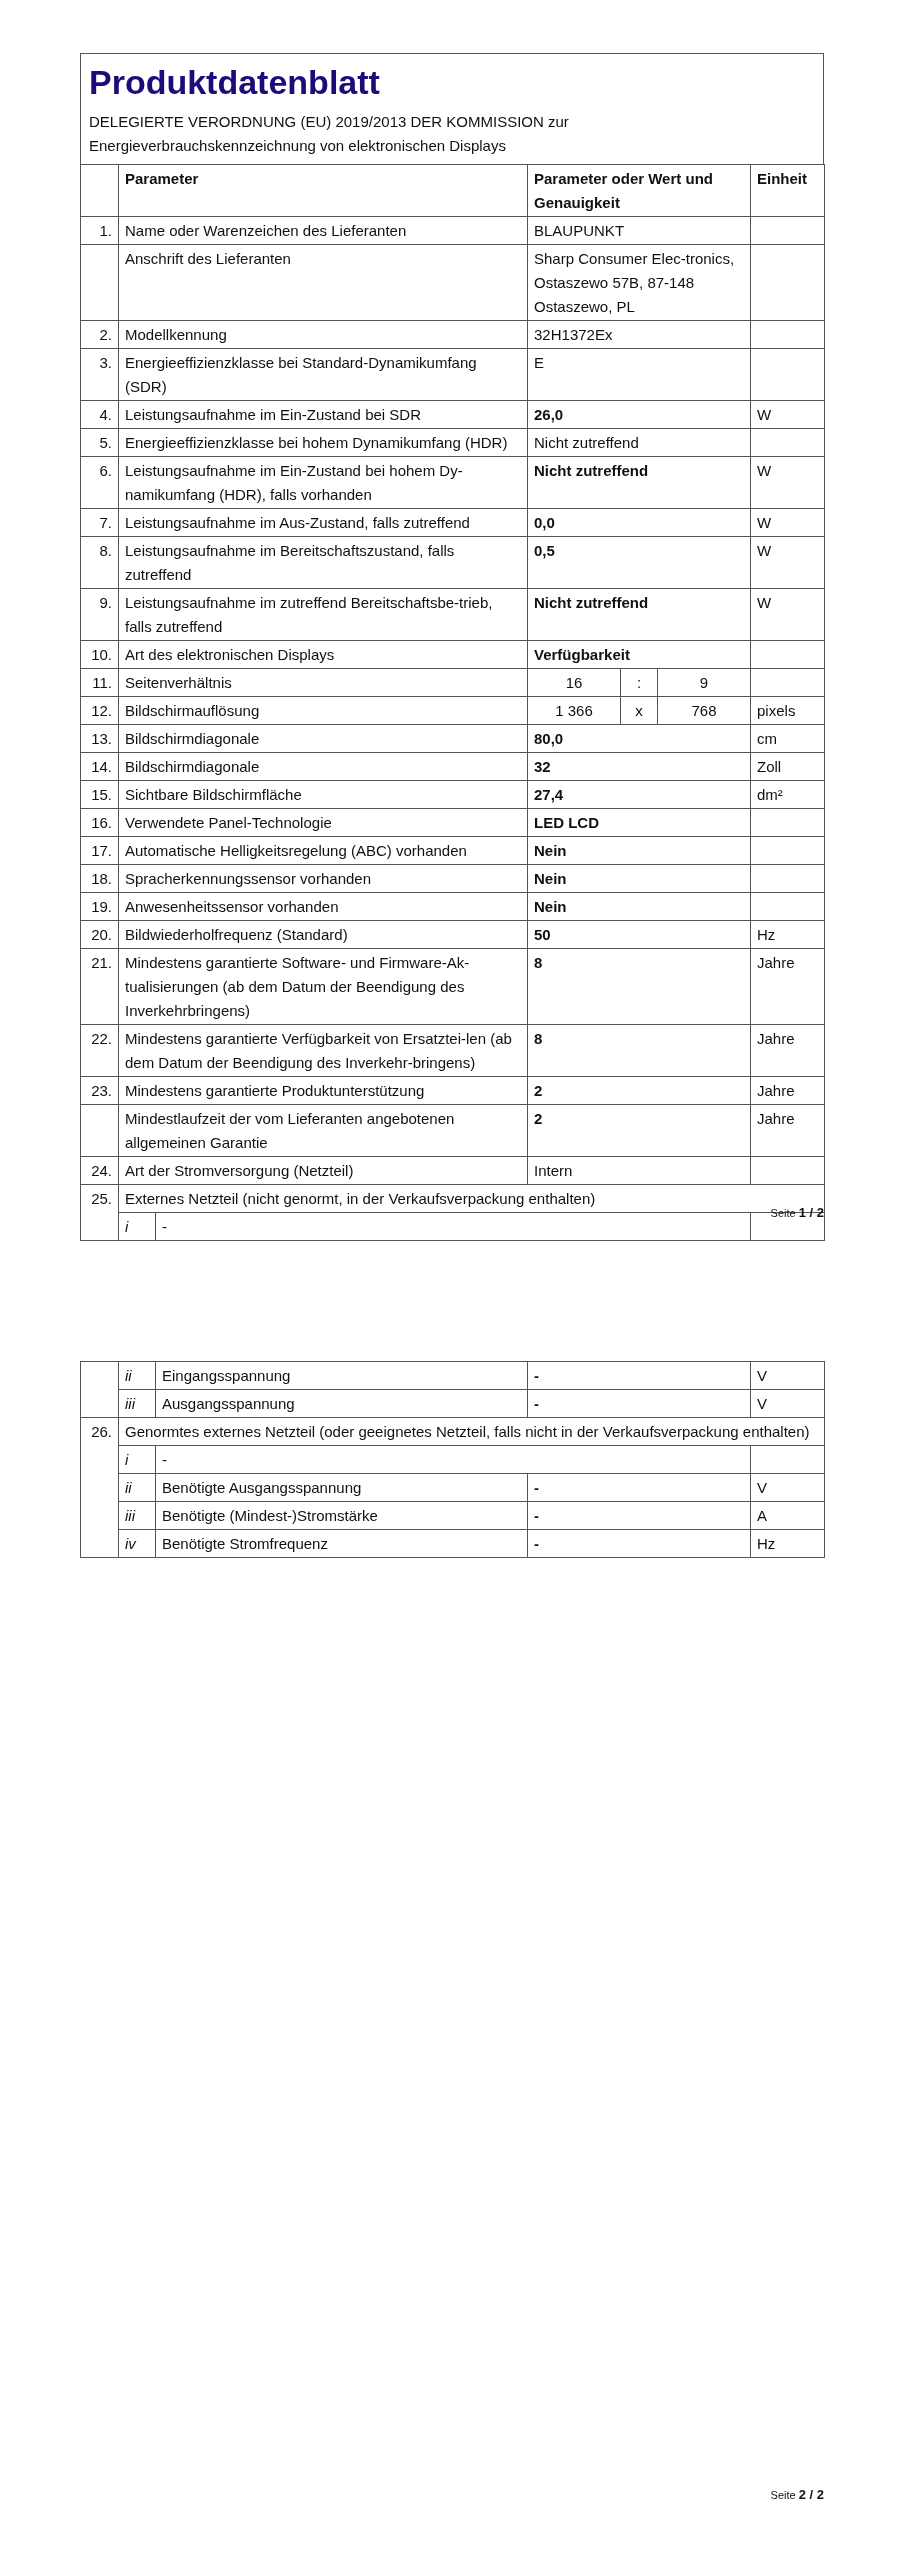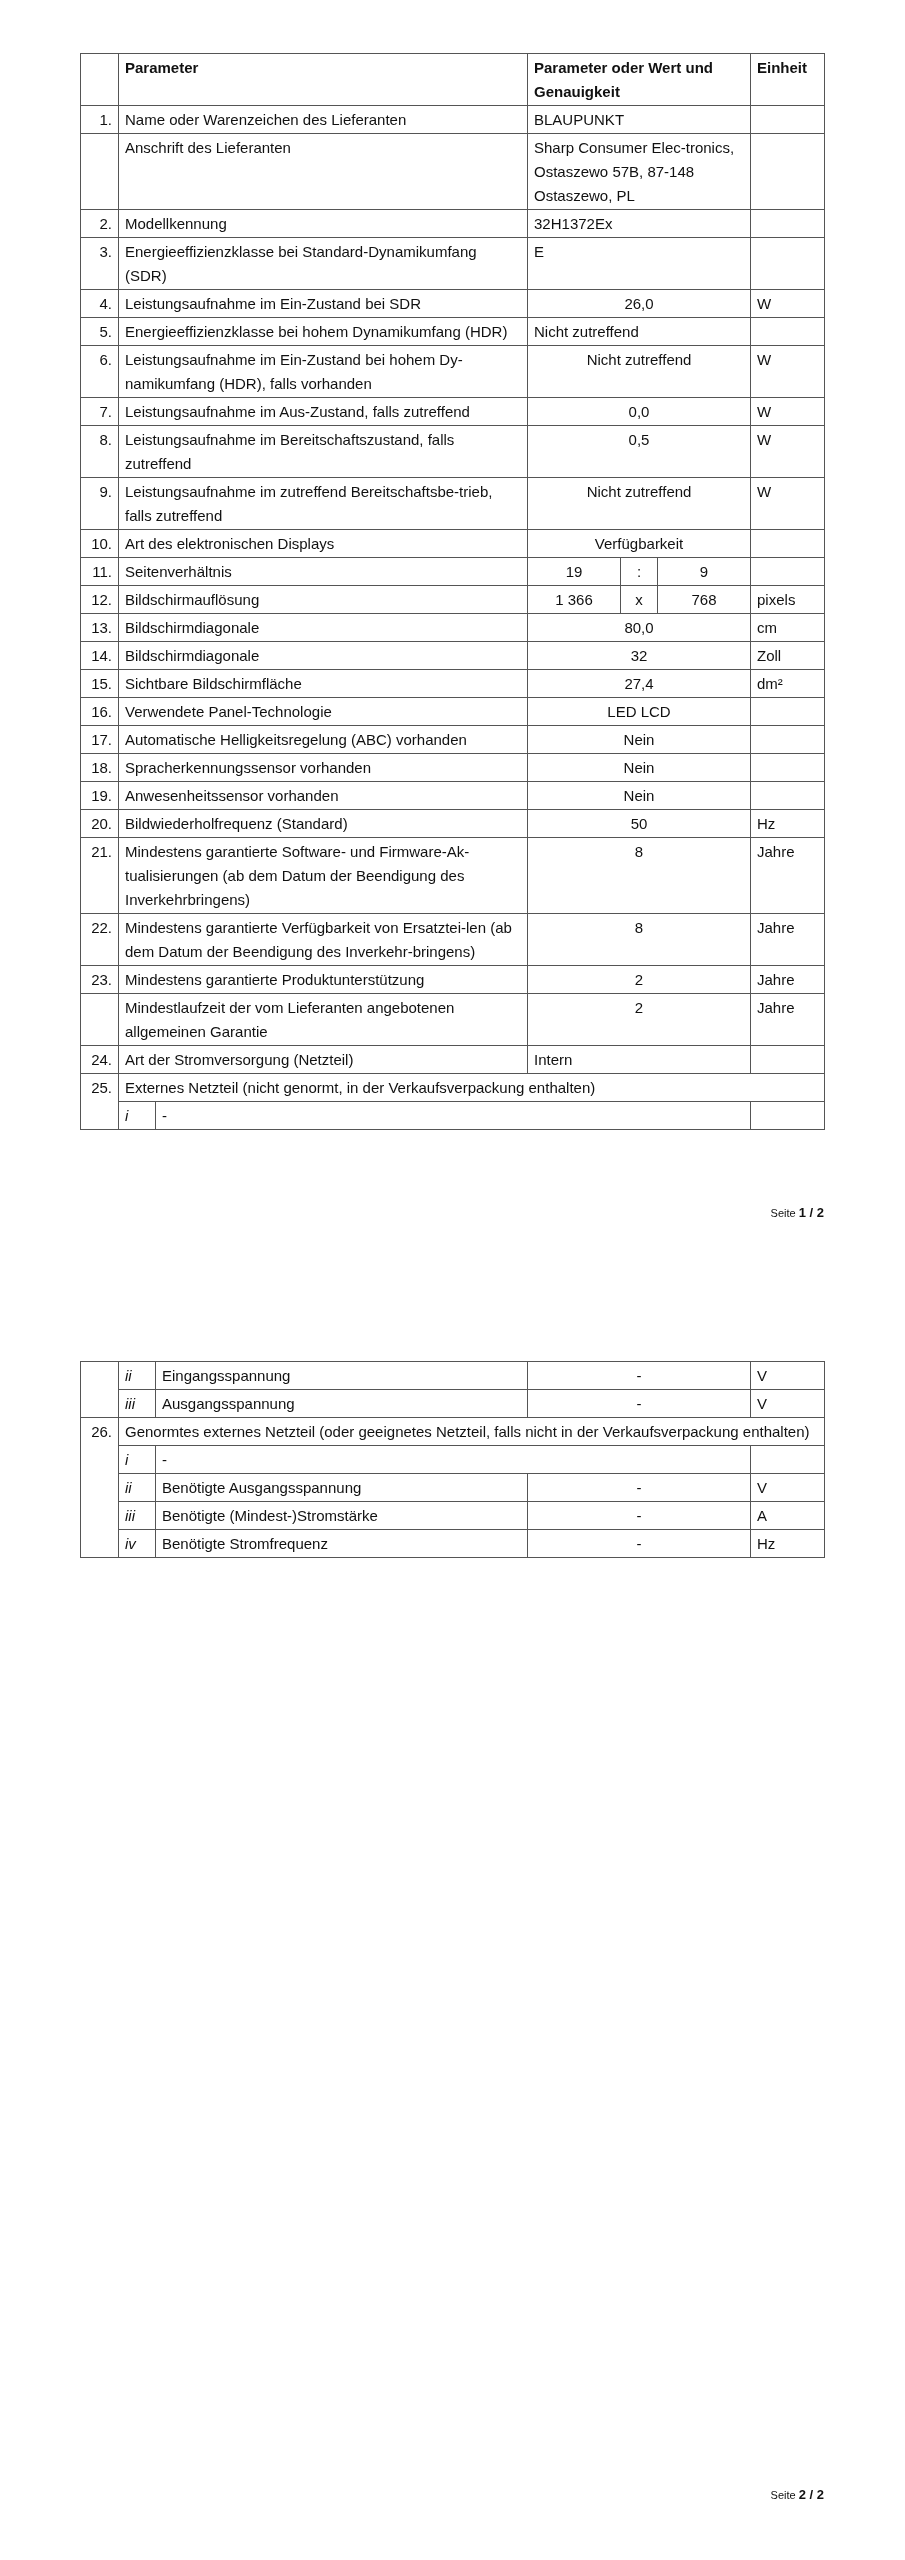--- a/index.html
+++ b/index.html
@@ -4,31 +4,38 @@
 <style>
   html, body { margin:0; padding:0; background:#ffffff; }
   body { width:905px; height:2560px; position:relative; font-family:"Liberation Sans", sans-serif; color:#111; font-size:15px; overflow:hidden; }
   .page { position:absolute; left:80px; width:744px; }
   table { border-collapse:collapse; width:744px; table-layout:fixed; }
   td { border:1.5px solid #555; vertical-align:top; padding:2px 6px 1px 6px; line-height:24px; font-size:15px; }
   .hdrbox { border:1.5px solid #555; border-bottom:none; padding:4px 8px 6px 8px; }
   .title { font-size:34px; font-weight:bold; color:#1f0a7a; line-height:44px; margin-top:2px; }
   .subtitle { font-size:15px; line-height:24px; margin-top:6px; }
   .num { text-align:right; padding-right:6px; }
-  .right { text-align:center; }
+  .right { text-align:left;font-weight:bold; }
   .center { text-align:center; }
   .bold { font-weight:bold;margin-left:16px; }
   .it { font-style:italic; }
   .pagenum { position:absolute; right:81px; font-size:11px; }
   .pagenum b { font-size:13px; font-weight:bold; }
 </style>
 </head>
 <body>
 
 <div class="page" style="top:53px;">
+  <div class="hdrbox">
+    <div class="title">Produktdatenblatt</div>
+    <div class="subtitle">
+      <div>DELEGIERTE VERORDNUNG (EU) 2019/2013 DER KOMMISSION zur</div>
+      <div>Energieverbrauchskennzeichnung von elektronischen Displays</div>
+    </div>
+  </div>
   <table>
     <colgroup>
       <col style="width:38px">
         <col style="width:37px">
         <col style="width:372px">
       <col style="width:93px">
         <col style="width:37px">
         <col style="width:93px">
         <col style="width:74px">
     </colgroup>
@@ -101,21 +108,21 @@
         </tr>
         <tr>
           <td class="num">10.</td>
           <td colspan="2">Art des elektronischen Displays</td>
           <td colspan="3" class="right">Verfügbarkeit</td>
           <td></td>
         </tr>
         <tr>
           <td class="num">11.</td>
           <td colspan="2">Seitenverhältnis</td>
-          <td class="center">19</td>
+          <td class="center">16</td>
           <td class="center">:</td>
           <td class="center">9</td>
           <td></td>
         </tr>
         <tr>
           <td class="num">12.</td>
           <td colspan="2">Bildschirmauflösung</td>
           <td class="center">1 366</td>
           <td class="center">x</td>
           <td class="center">768</td>

